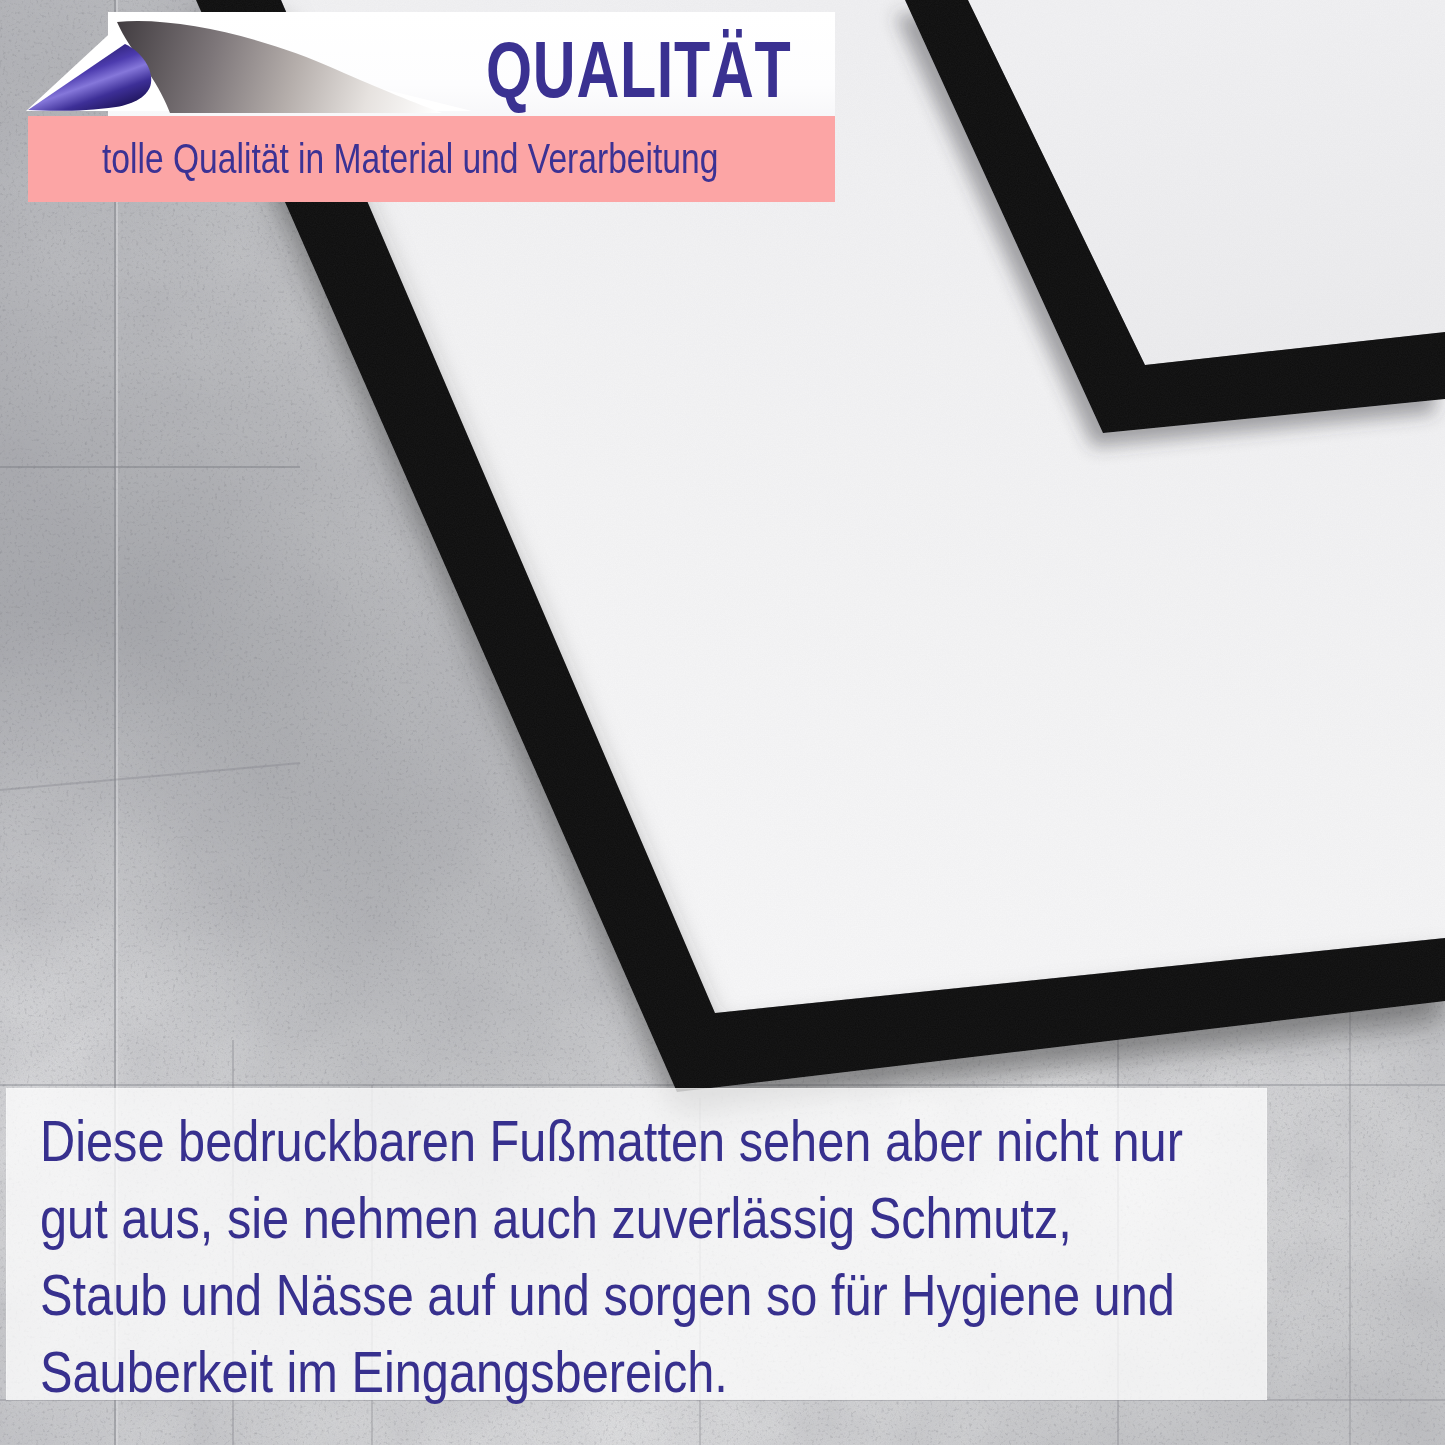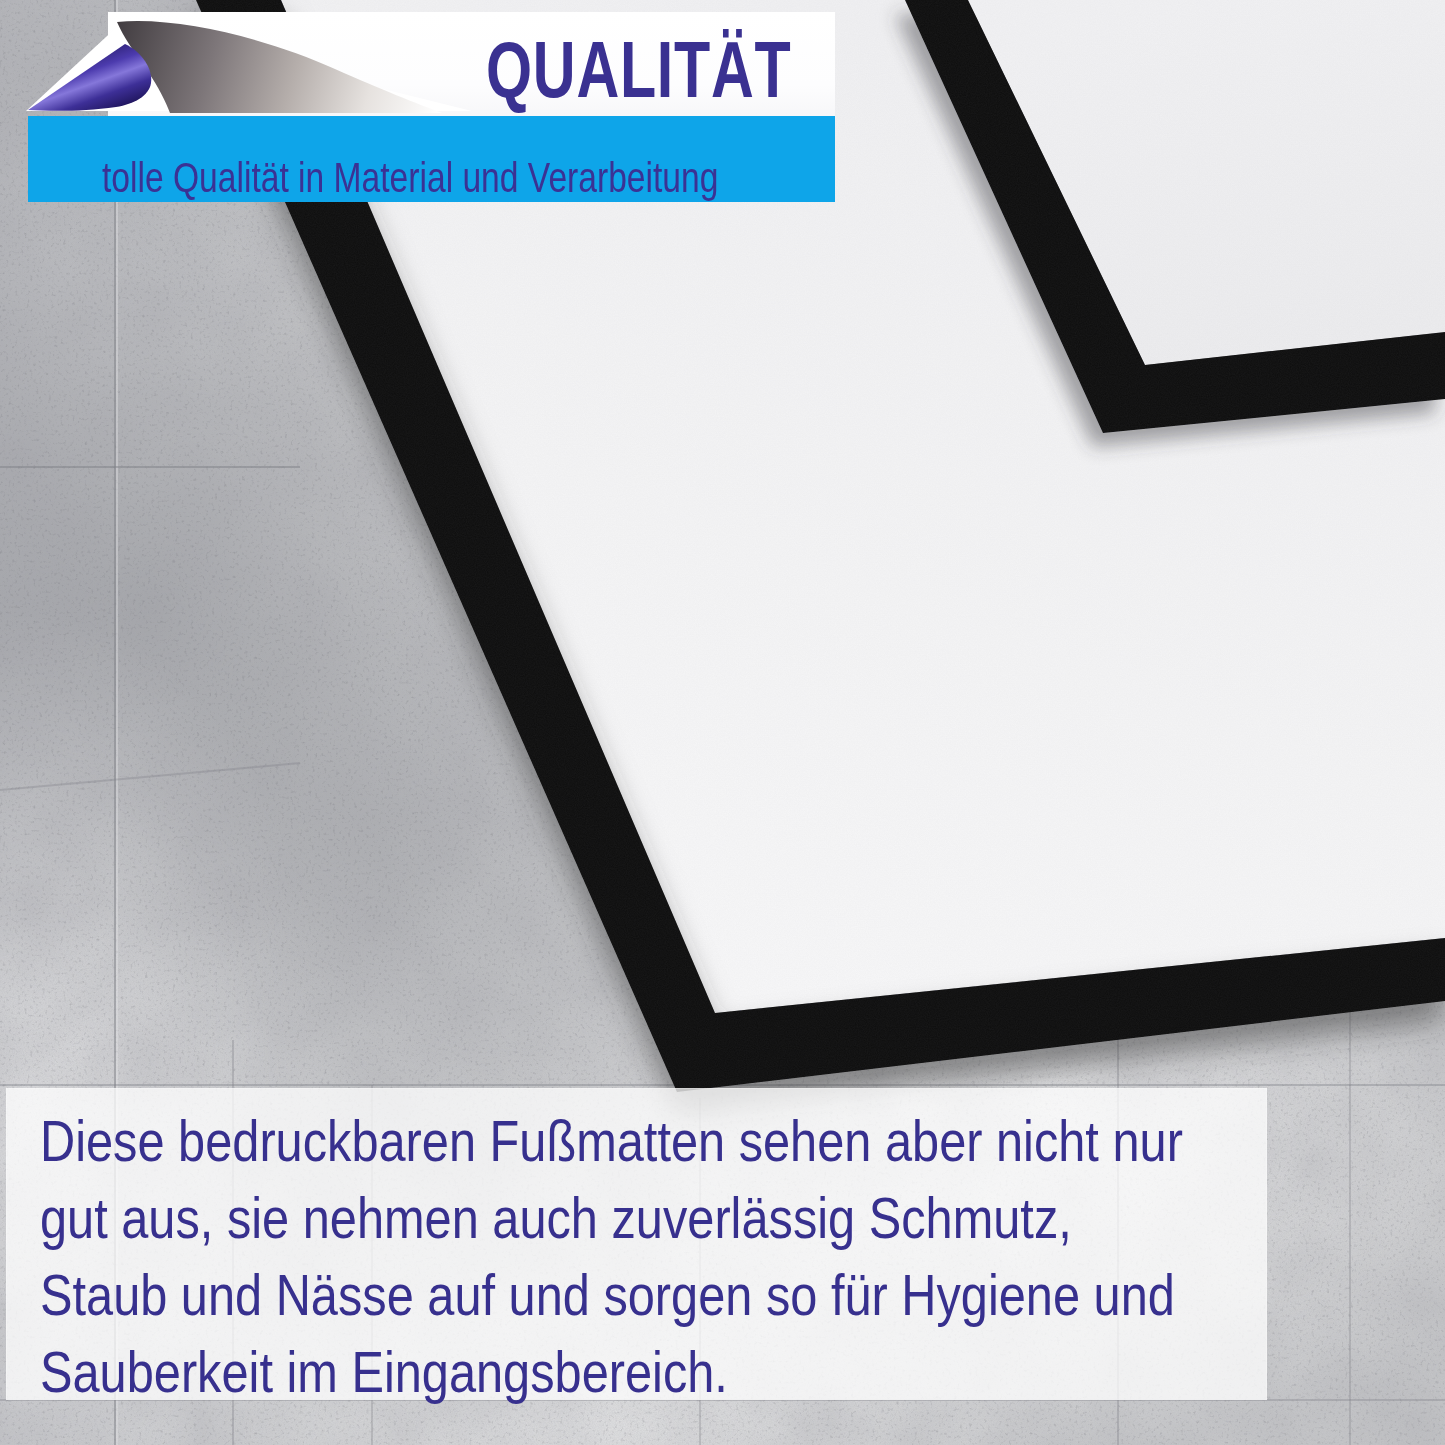--- a/index.html
+++ b/index.html
@@ -46,21 +46,21 @@
   }
   .curl{position:absolute;left:20px;top:14px;width:460px;height:102px;}
   .page-title{
     position:absolute;left:486px;top:24px;height:92px;
     font-size:79px;font-weight:bold;color:#3a3191;
     transform:scaleX(0.75);transform-origin:0 0;
     letter-spacing:1px;white-space:nowrap;line-height:92px;
   }
   .subtitle-band{
     position:absolute;left:28px;top:116px;width:807px;height:86px;
-    background:#0ea5e9;display:flex;align-items:flex-end;
+    background:#fca5a5;display:flex;align-items:center;
   }
   .subtitle{
     display:inline-block;margin-left:74px;
     font-size:42px;color:#3b3294;white-space:nowrap;
     transform:scaleX(0.8);transform-origin:0 50%;
   }
 </style>
 </head>
 <body>
 

